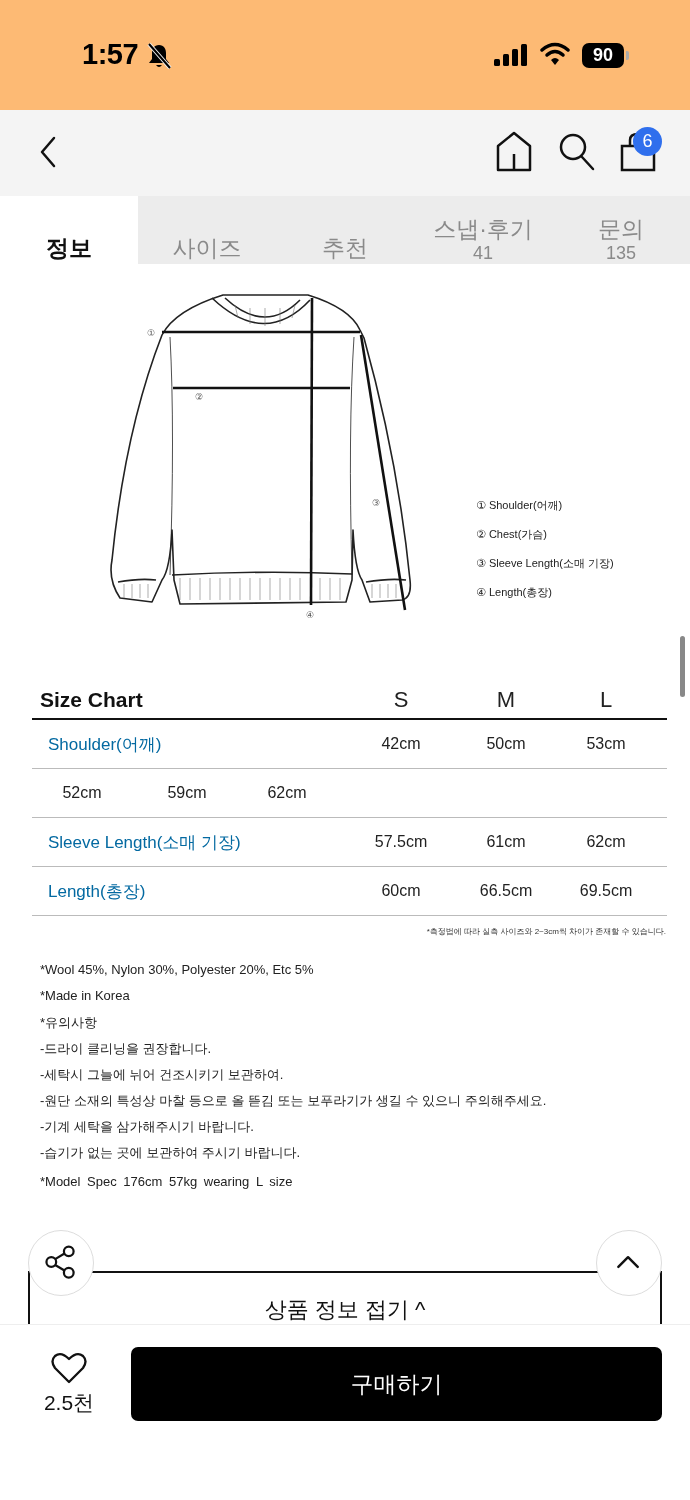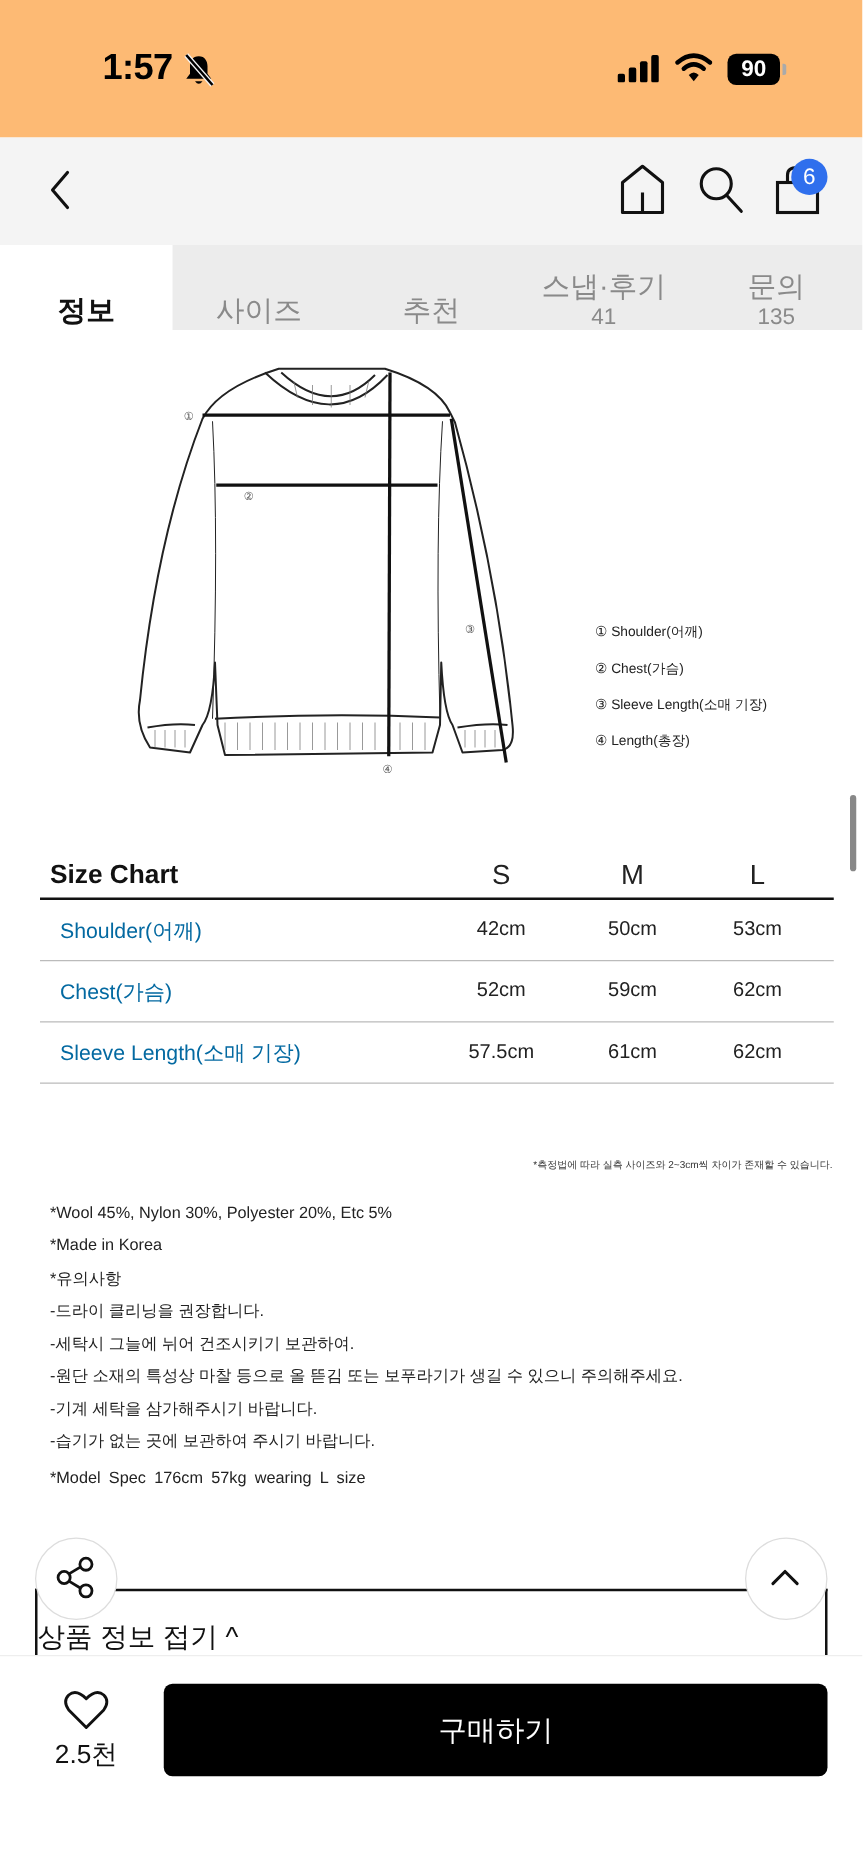--- a/index.html
+++ b/index.html
@@ -47,21 +47,21 @@
     .col-s { margin-right: 5px; }
     .col-l { margin-right: 11px; }
     .size-note { position: absolute; right: 24px; top: 662px; font-size: 8px; color: #333; }
 
     .product-info { position: absolute; left: 40px; top: 698px; font-size: 13px; color: #222; }
     .product-info div { height: 26px; }
     .product-info .spec { margin-top: 4px; word-spacing: 3px; }
 
     
     .fold-box { position: absolute; left: 28px; top: 1007px; width: 634px; height: 60px; border: 2px solid #111; border-bottom: none; }
-    .fold-label { position: absolute; left: 0; right: 0; top: 22px; text-align: left; font-size: 22px; color: #111; }
+    .fold-label { position: absolute; left: 0; right: 0; top: 22px; text-align: center; font-size: 22px; color: #111; }
     .share-btn { position: absolute; left: 28px; top: 966px; width: 66px; height: 66px; border-radius: 50%; background: #fff; border: 1px solid #ddd; }
     .top-btn { position: absolute; left: 596px; top: 966px; width: 66px; height: 66px; border-radius: 50%; background: #fff; border: 1px solid #ddd; }
 
     
     .bottom-bar { position: absolute; left: 0; top: 1324px; width: 690px; height: 176px; background: #fff; border-top: 1px solid #eee; }
     .like-btn { position: absolute; left: 36px; top: 24px; width: 66px; height: 70px; }
     .like-icon { position: absolute; left: 15px; top: 2px; width: 36px; height: 34px; }
     .like-count { position: absolute; left: 0; width: 66px; top: 40px; text-align: center; font-size: 21px; color: #111; }
     .buy-btn { position: absolute; left: 131px; top: 22px; width: 531px; height: 74px; background: #000; border-radius: 7px; color: #fff; font-size: 23px; display: flex; align-items: center; justify-content: center; }
 
@@ -211,30 +211,35 @@
       <span class="col">M</span>
       <span class="col col-l">L</span>
     </div>
     <div class="size-row">
       <span class="name">Shoulder(어깨)</span>
       <span class="col col-s">42cm</span>
       <span class="col">50cm</span>
       <span class="col col-l">53cm</span>
     </div>
     <div class="size-row">
-      <span class="name">Chest(가슴)</span>
       <span class="col col-s">52cm</span>
       <span class="col">59cm</span>
       <span class="col col-l">62cm</span>
     </div>
     <div class="size-row">
       <span class="name">Sleeve Length(소매 기장)</span>
       <span class="col col-s">57.5cm</span>
       <span class="col">61cm</span>
       <span class="col col-l">62cm</span>
+    </div>
+    <div class="size-row">
+      <span class="name">Length(총장)</span>
+      <span class="col col-s">60cm</span>
+      <span class="col">66.5cm</span>
+      <span class="col col-l">69.5cm</span>
     </div>
   </div>
   <div class="size-note">*측정법에 따라 실측 사이즈와 2~3cm씩 차이가 존재할 수 있습니다.</div>
 
   <div class="product-info">
     <div>*Wool 45%, Nylon 30%, Polyester 20%, Etc 5%</div>
     <div>*Made in Korea</div>
     <div>*유의사항</div>
     <div>-드라이 클리닝을 권장합니다.</div>
     <div>-세탁시 그늘에 뉘어 건조시키기 보관하여.</div>

